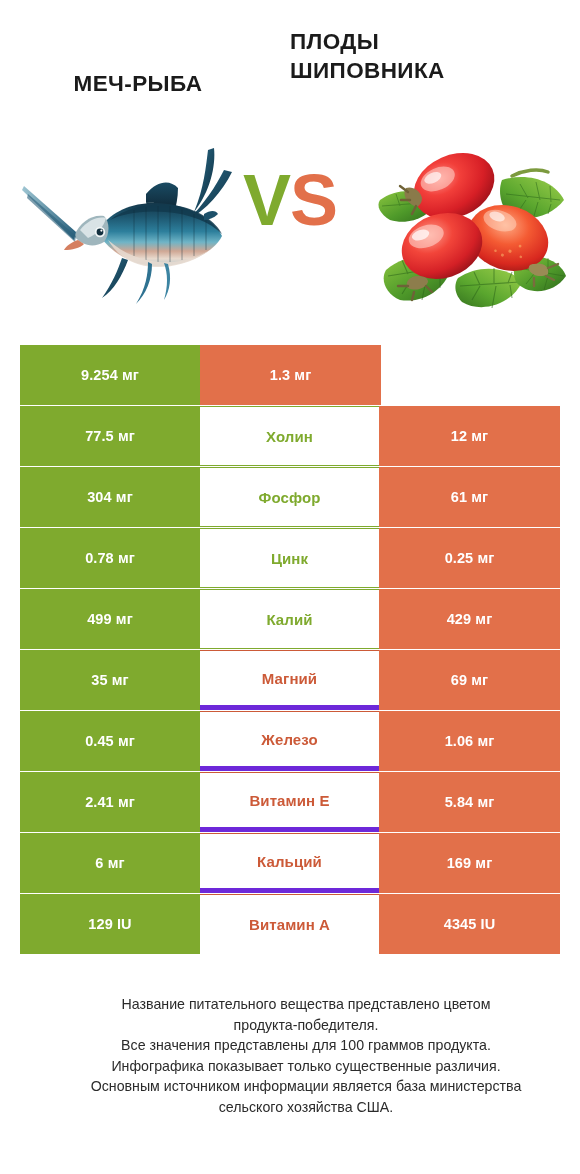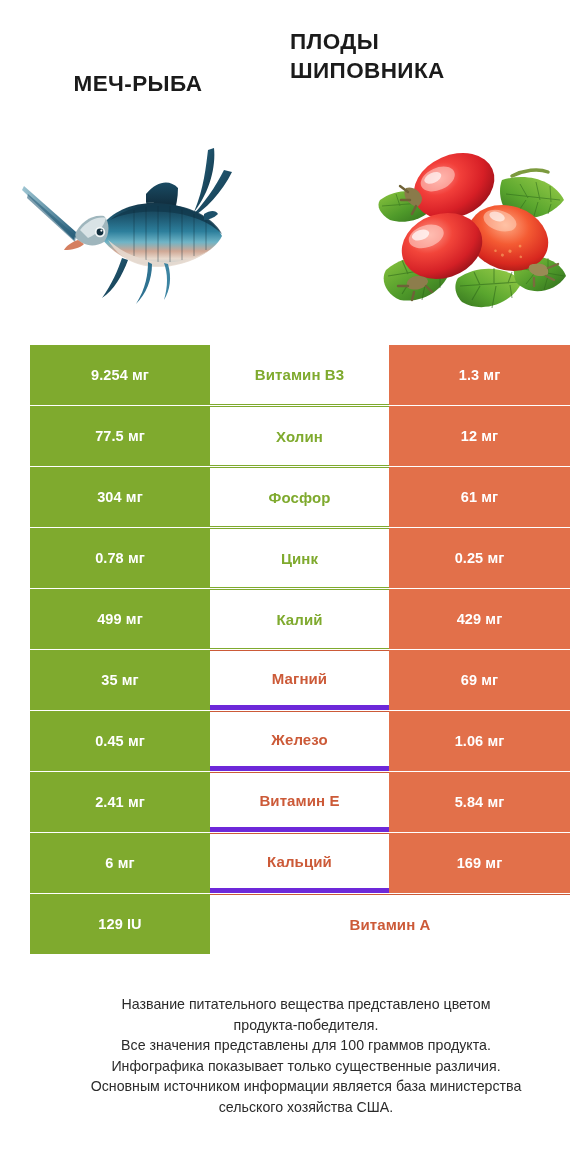--- a/index.html
+++ b/index.html
@@ -100,21 +100,20 @@
     left: 20px;
     top: 345px;
     width: 540px;
   }
   .row {
     display: flex;
     width: 540px;
     height: 60px;
     margin-bottom: 1px;
     align-items: stretch;
-    margin-left: 10px;
   }
   .cell {
     display: flex;
     align-items: center;
     justify-content: center;
     font-size: 14.5px;
     font-weight: 700;
     line-height: 1;
     letter-spacing: 0.1px;
     white-space: nowrap;
@@ -241,20 +240,23 @@
 
         <path d="M110 124 C104 140 96 154 84 162 C94 148 100 134 104 122 Z" fill="url(#finG)"></path>
 
         <path d="M134 128 C134 144 128 158 118 168 C128 152 130 138 130 126 Z" fill="#2f7291"></path>
         <path d="M150 128 C154 142 152 154 146 164 C150 150 150 138 146 127 Z" fill="#3c84a2"></path>
 
         <path d="M186 78 C192 74 198 74 200 78 C196 82 190 84 186 84 Z" fill="#1d516a"></path>
       </svg>
     </div>
 
+    <div class="vs">
+      <span class="v">V</span><span class="s">S</span>
+    </div>
 
     <div class="hero-right">
       <svg viewBox="0 0 210 195" xmlns="http://www.w3.org/2000/svg">
         <defs>
           <radialGradient id="hipG1" cx="38%" cy="30%" r="72%">
             <stop offset="0%" stop-color="#ff8e86"></stop>
             <stop offset="35%" stop-color="#f23f3a"></stop>
             <stop offset="75%" stop-color="#d71f26"></stop>
             <stop offset="100%" stop-color="#a9141c"></stop>
           </radialGradient>
@@ -367,21 +369,20 @@
 
         <path d="M56 148 C48 148 42 154 46 160 C54 164 64 160 66 154 C66 150 62 148 56 148 Z" fill="#8d7d4c"></path>
         <path d="M46 158 L36 158 M52 164 L50 172 M64 158 L70 164" stroke="#6e6238" stroke-width="2.4" stroke-linecap="round" fill="none"></path>
       </svg>
     </div>
   </div>
 
   <div class="table">
       <div class="row win-green">
         <div class="cell cell-left">9.254 мг</div>
-        <div class="cell cell-mid">Витамин B3</div>
         <div class="cell cell-right">1.3 мг</div>
       </div>
       <div class="row win-green">
         <div class="cell cell-left">77.5 мг</div>
         <div class="cell cell-mid">Холин</div>
         <div class="cell cell-right">12 мг</div>
       </div>
       <div class="row win-green">
         <div class="cell cell-left">304 мг</div>
         <div class="cell cell-mid">Фосфор</div>
@@ -413,20 +414,21 @@
         <div class="cell cell-right">5.84 мг</div>
       </div>
       <div class="row win-orange">
         <div class="cell cell-left">6 мг</div>
         <div class="cell cell-mid">Кальций</div>
         <div class="cell cell-right">169 мг</div>
       </div>
       <div class="row win-orange">
         <div class="cell cell-left">129 IU</div>
         <div class="cell cell-mid">Витамин A</div>
+        <div class="cell cell-right">4345 IU</div>
       </div>
     </div>
 
   <div class="footer">
     <p>Название питательного вещества представлено цветом</p>
     <p>продукта-победителя.</p>
     <p>Все значения представлены для 100 граммов продукта.</p>
     <p>Инфографика показывает только существенные различия.</p>
     <p>Основным источником информации является база министерства</p>
     <p>сельского хозяйства США.</p>

